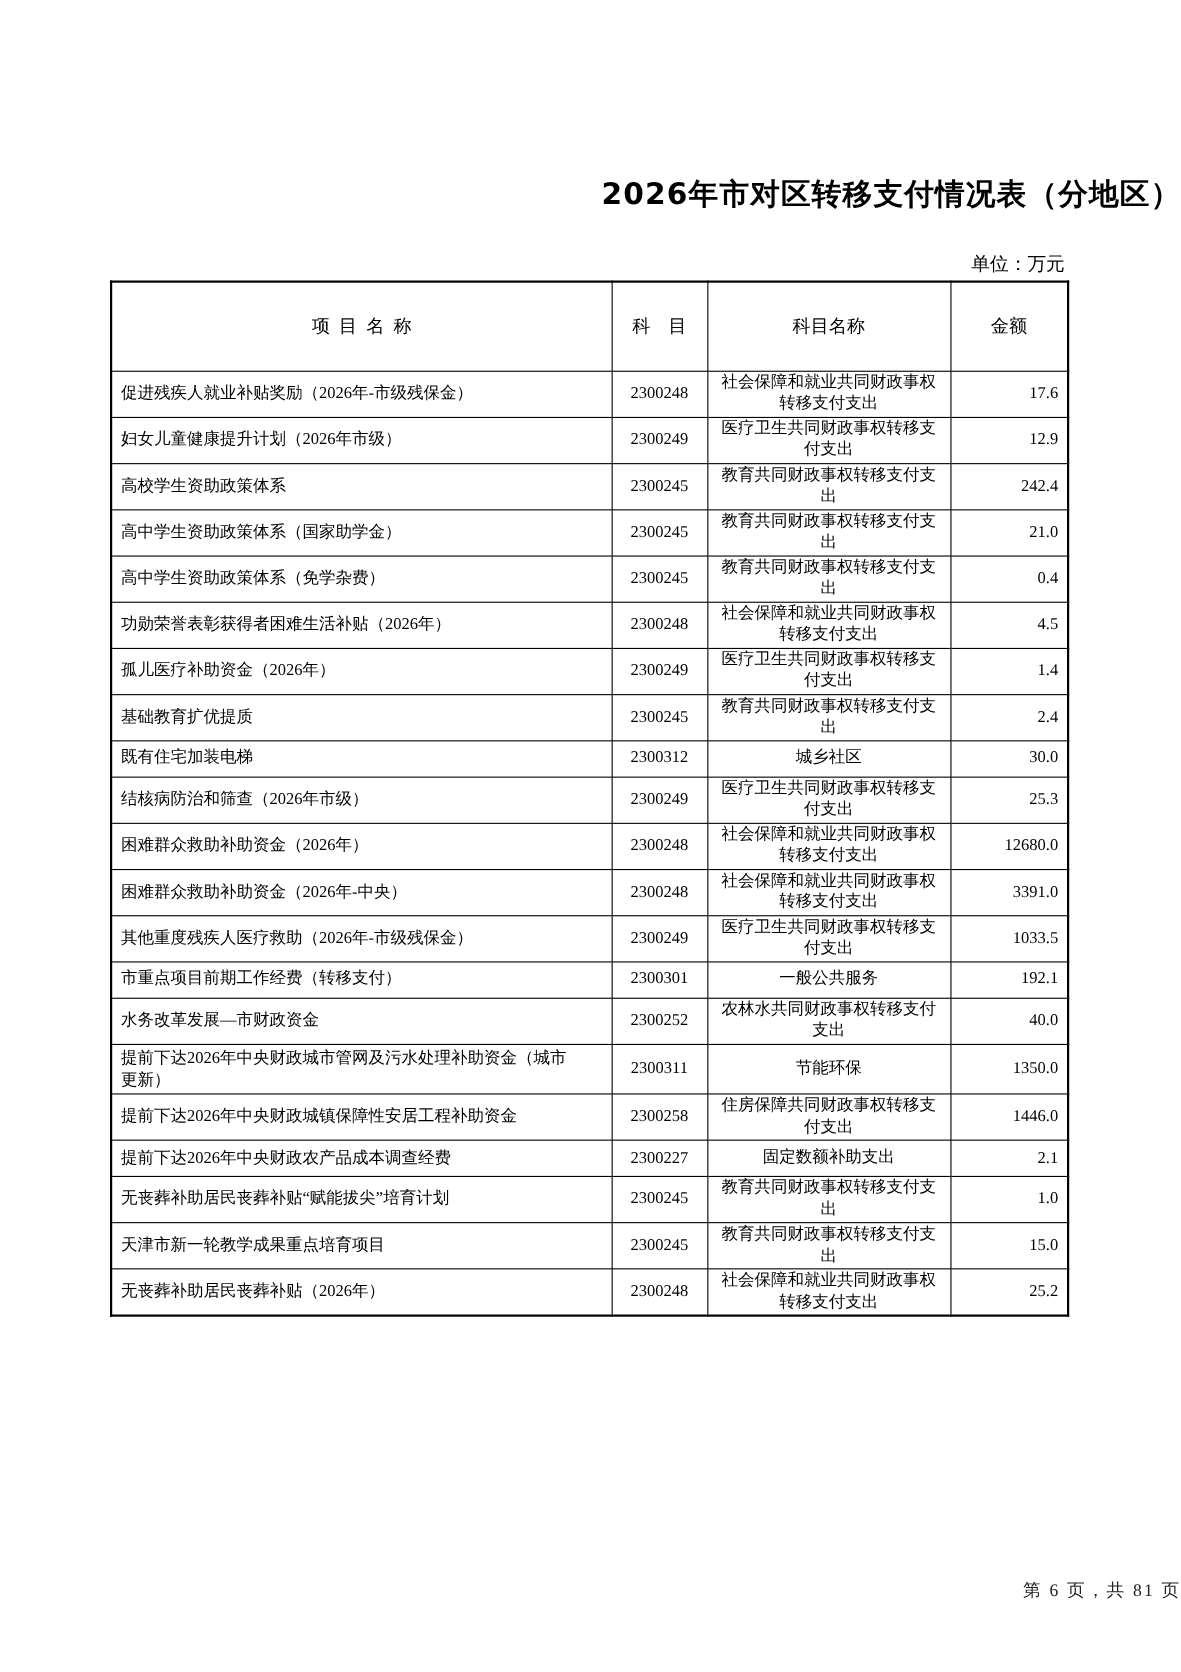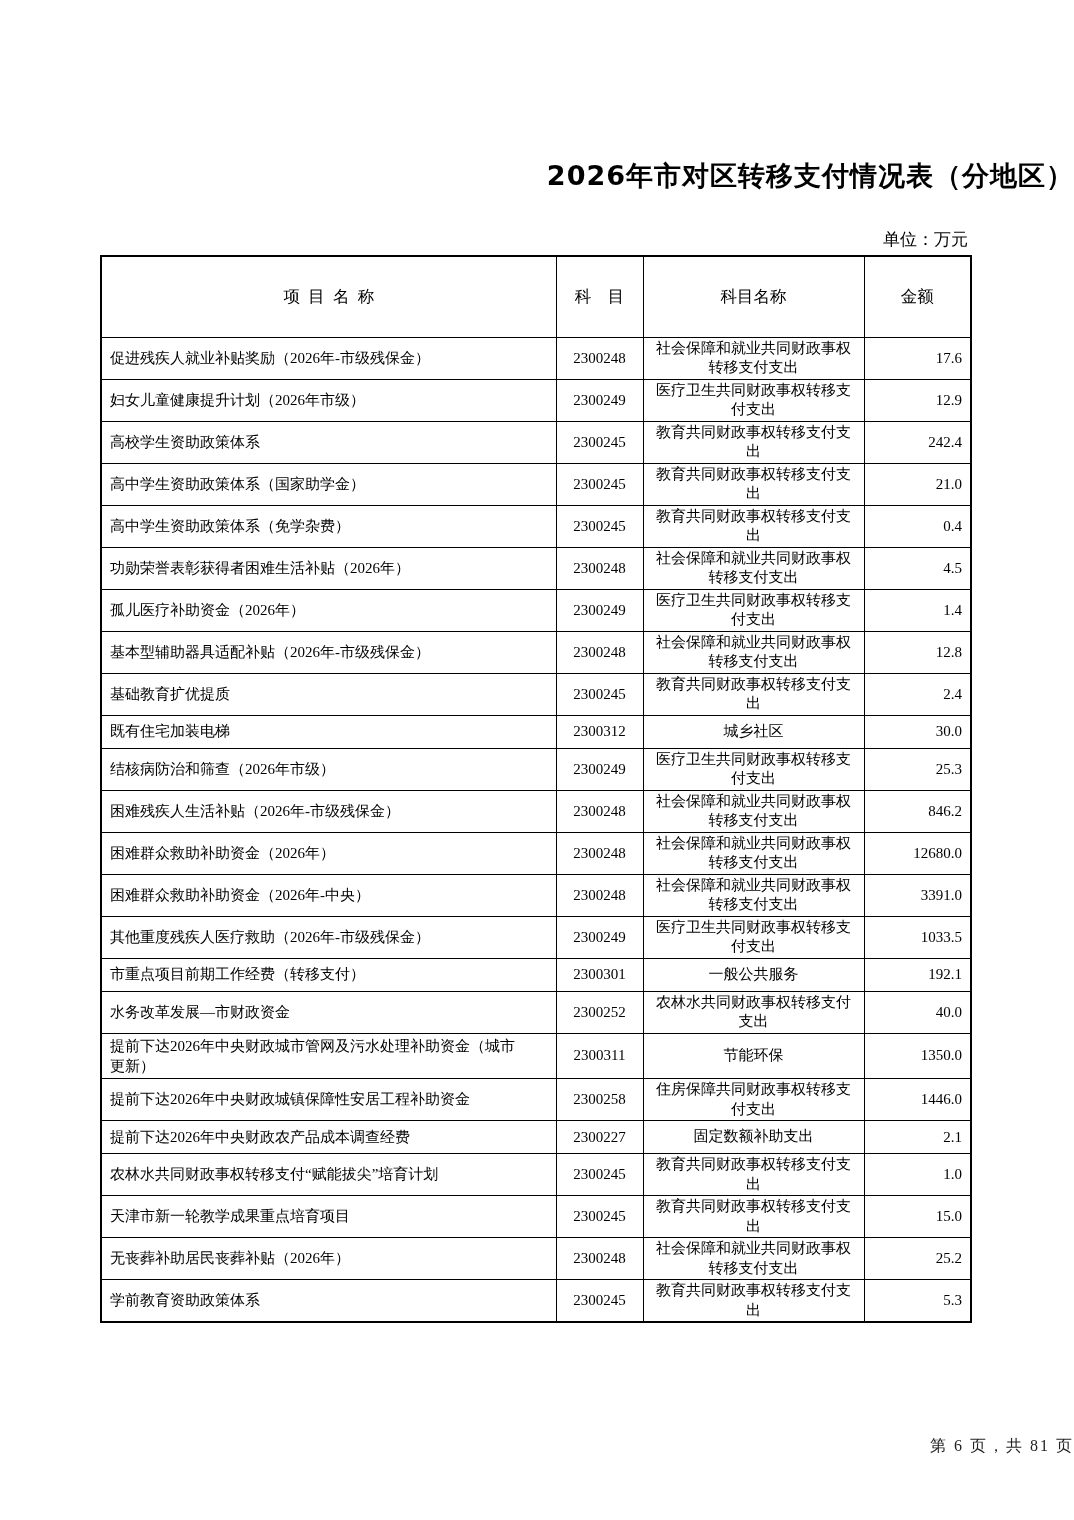--- a/index.html
+++ b/index.html
@@ -146,27 +146,20 @@
     </tr>
 
     <tr class="data-row">
       <td class="c-project">孤儿医疗补助资金（2026年）</td>
       <td class="c-code">2300249</td>
       <td class="c-subject">医疗卫生共同财政事权转移支
 付支出</td>
       <td class="c-amount">1.4</td>
     </tr>
 
-    <tr class="data-row">
-      <td class="c-project">基本型辅助器具适配补贴（2026年-市级残保金）</td>
-      <td class="c-code">2300248</td>
-      <td class="c-subject">社会保障和就业共同财政事权
-转移支付支出</td>
-      <td class="c-amount">12.8</td>
-    </tr>
 
     <tr class="data-row">
       <td class="c-project">基础教育扩优提质</td>
       <td class="c-code">2300245</td>
       <td class="c-subject">教育共同财政事权转移支付支
 出</td>
       <td class="c-amount">2.4</td>
     </tr>
 
     <tr class="data-row">
@@ -177,27 +170,20 @@
     </tr>
 
     <tr class="data-row">
       <td class="c-project">结核病防治和筛查（2026年市级）</td>
       <td class="c-code">2300249</td>
       <td class="c-subject">医疗卫生共同财政事权转移支
 付支出</td>
       <td class="c-amount">25.3</td>
     </tr>
 
-    <tr class="data-row">
-      <td class="c-project">困难残疾人生活补贴（2026年-市级残保金）</td>
-      <td class="c-code">2300248</td>
-      <td class="c-subject">社会保障和就业共同财政事权
-转移支付支出</td>
-      <td class="c-amount">846.2</td>
-    </tr>
 
     <tr class="data-row">
       <td class="c-project">困难群众救助补助资金（2026年）</td>
       <td class="c-code">2300248</td>
       <td class="c-subject">社会保障和就业共同财政事权
 转移支付支出</td>
       <td class="c-amount">12680.0</td>
     </tr>
 
     <tr class="data-row">
@@ -248,21 +234,21 @@
     </tr>
 
     <tr class="data-row">
       <td class="c-project">提前下达2026年中央财政农产品成本调查经费</td>
       <td class="c-code">2300227</td>
       <td class="c-subject">固定数额补助支出</td>
       <td class="c-amount">2.1</td>
     </tr>
 
     <tr class="data-row">
-      <td class="c-project">农林水共同财政事权转移支付“赋能拔尖”培育计划</td>
+      <td class="c-project">无丧葬补助居民丧葬补贴“赋能拔尖”培育计划</td>
       <td class="c-code">2300245</td>
       <td class="c-subject">教育共同财政事权转移支付支
 出</td>
       <td class="c-amount">1.0</td>
     </tr>
 
     <tr class="data-row">
       <td class="c-project">天津市新一轮教学成果重点培育项目</td>
       <td class="c-code">2300245</td>
       <td class="c-subject">教育共同财政事权转移支付支
@@ -271,25 +257,18 @@
     </tr>
 
     <tr class="data-row">
       <td class="c-project">无丧葬补助居民丧葬补贴（2026年）</td>
       <td class="c-code">2300248</td>
       <td class="c-subject">社会保障和就业共同财政事权
 转移支付支出</td>
       <td class="c-amount">25.2</td>
     </tr>
 
-    <tr class="data-row">
-      <td class="c-project">学前教育资助政策体系</td>
-      <td class="c-code">2300245</td>
-      <td class="c-subject">教育共同财政事权转移支付支
-出</td>
-      <td class="c-amount">5.3</td>
-    </tr>
   </tbody>
   </table>
 
   <div class="footer">第 6 页，共 81 页</div>
 
 </div>
 
 </body></html>

